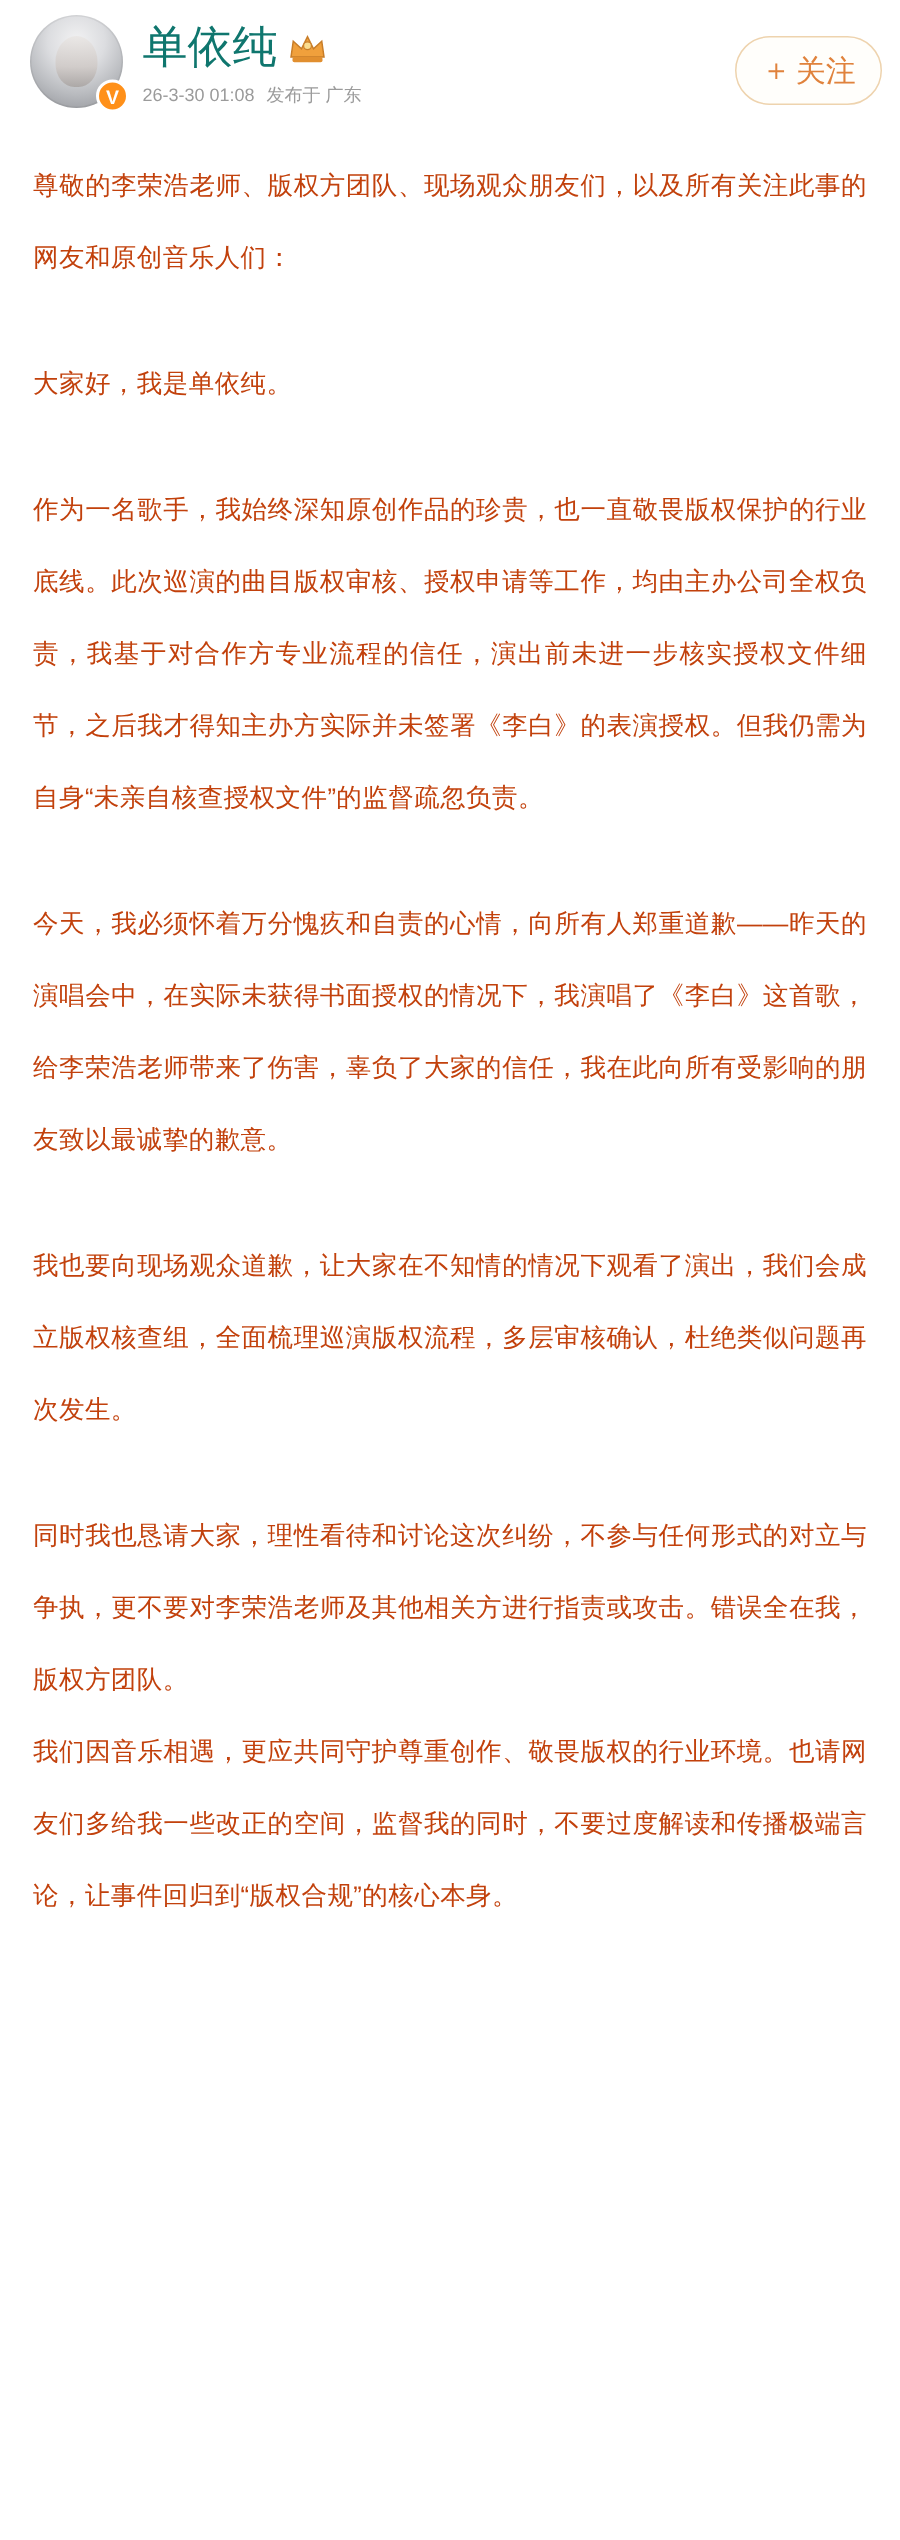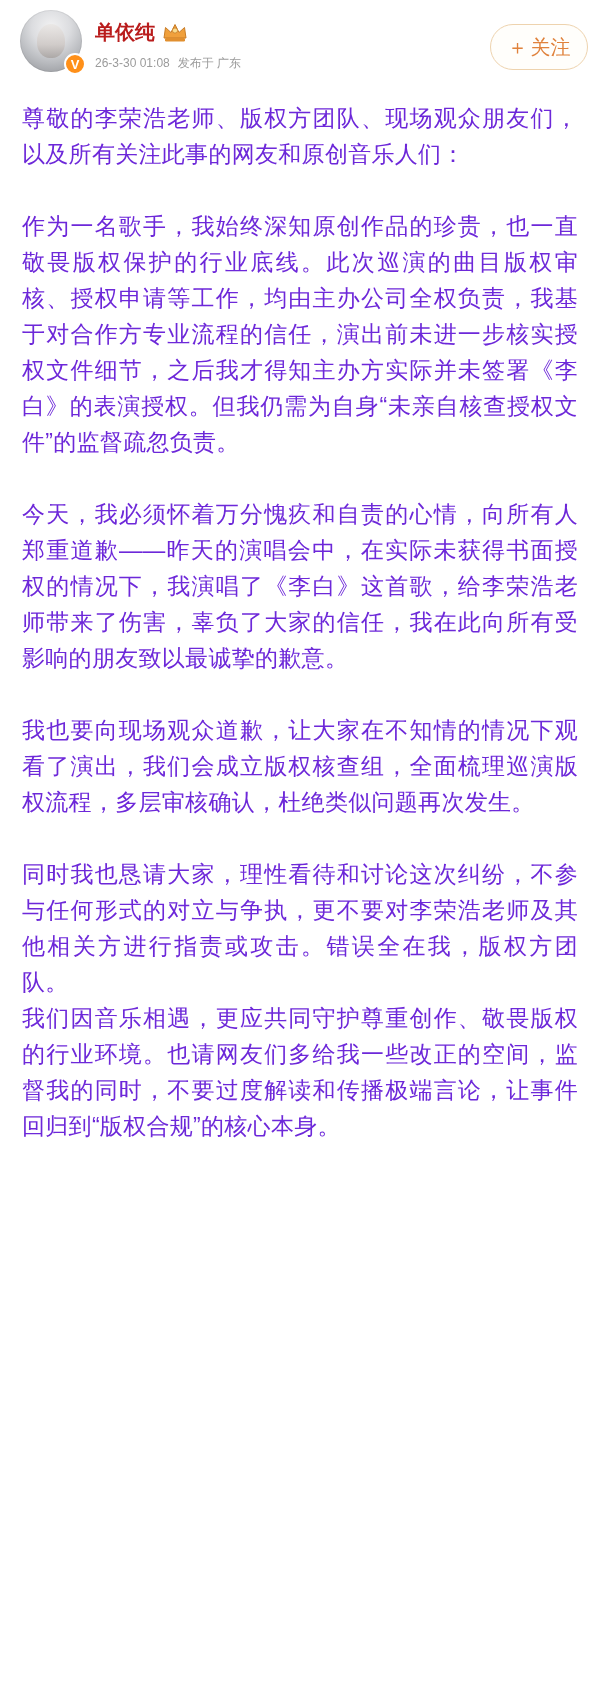--- a/index.html
+++ b/index.html
@@ -14,32 +14,32 @@
       radial-gradient(circle at 50% 28%, #f2f2f3 0%, #dcdde0 35%, #b9bbbf 65%, #8d8f94 100%);
     box-shadow:inset 0 0 0 1px rgba(0,0,0,0.06);overflow:hidden;position:relative;}
   .avatar-img::after{content:"";position:absolute;left:17px;top:14px;width:28px;height:34px;
     border-radius:50% 50% 45% 45%;background:linear-gradient(180deg,#e9e6e4 0%,#cfc9c6 60%,#a8a3a1 100%);
     opacity:.85;}
   .v-badge{position:absolute;right:-4px;bottom:-3px;width:22px;height:22px;border-radius:50%;
     background:#ff9019;border:2px solid #ffffff;color:#ffffff;font-size:13px;font-weight:bold;
     display:flex;align-items:center;justify-content:center;box-sizing:border-box;}
   .header-info{margin-left:75px;padding-top:7px;}
   .name-row{display:flex;align-items:center;gap:7px;height:30px;}
-  .username{color:#b91c1c;font-size:20px;font-weight:700;line-height:30px;}
+  .username{color:#0f766e;font-size:30px;font-weight:400;line-height:30px;}
   .crown{display:inline-flex;width:26px;height:22px;}
   .meta-row{margin-top:6px;color:#9b9b9b;font-size:12px;line-height:20px;display:flex;gap:8px;}
   .follow-btn{position:absolute;right:12px;top:24px;width:98px;height:46px;border-radius:23px;
     border:1px solid #eed3ae;background:#fffefb;color:#e0823c;font-size:20px;
     display:flex;align-items:center;justify-content:center;gap:3px;cursor:pointer;
     font-family:inherit;}
   .follow-btn .plus{font-size:20px;line-height:1;}
 
   
   .post-body{padding:12px 22px 20px 22px;}
-  .post-body p{margin:0 0 36px 0;color:#6d28d9;font-size:23px;line-height:36px;
+  .post-body p{margin:0 0 36px 0;color:#c2410c;font-size:17px;line-height:48px;
     letter-spacing:0.3px;text-align:justify;text-justify:inter-ideograph;word-break:break-all;}
   .post-body p.joined{margin-bottom:0;}
   .post-body p:last-child{margin-bottom:0;}
 </style>
 </head>
 <body>
 
 <div class="post">
 
   <header class="post-header">
@@ -66,20 +66,21 @@
     </div>
 
     <button class="follow-btn">
       <span class="plus">＋</span>
       <span>关注</span>
     </button>
   </header>
 
   <main class="post-body">
     <p>尊敬的李荣浩老师、版权方团队、现场观众朋友们，以及所有关注此事的网友和原创音乐人们：</p>
+    <p>大家好，我是单依纯。</p>
     <p>作为一名歌手，我始终深知原创作品的珍贵，也一直敬畏版权保护的行业底线。此次巡演的曲目版权审核、授权申请等工作，均由主办公司全权负责，我基于对合作方专业流程的信任，演出前未进一步核实授权文件细节，之后我才得知主办方实际并未签署《李白》的表演授权。但我仍需为自身“未亲自核查授权文件”的监督疏忽负责。</p>
     <p>今天，我必须怀着万分愧疚和自责的心情，向所有人郑重道歉——昨天的演唱会中，在实际未获得书面授权的情况下，我演唱了《李白》这首歌，给李荣浩老师带来了伤害，辜负了大家的信任，我在此向所有受影响的朋友致以最诚挚的歉意。</p>
     <p>我也要向现场观众道歉，让大家在不知情的情况下观看了演出，我们会成立版权核查组，全面梳理巡演版权流程，多层审核确认，杜绝类似问题再次发生。</p>
     <p class="joined">同时我也恳请大家，理性看待和讨论这次纠纷，不参与任何形式的对立与争执，更不要对李荣浩老师及其他相关方进行指责或攻击。错误全在我，版权方团队。</p>
     <p>我们因音乐相遇，更应共同守护尊重创作、敬畏版权的行业环境。也请网友们多给我一些改正的空间，监督我的同时，不要过度解读和传播极端言论，让事件回归到“版权合规”的核心本身。</p>
 
   </main>
 
 </div>
 

